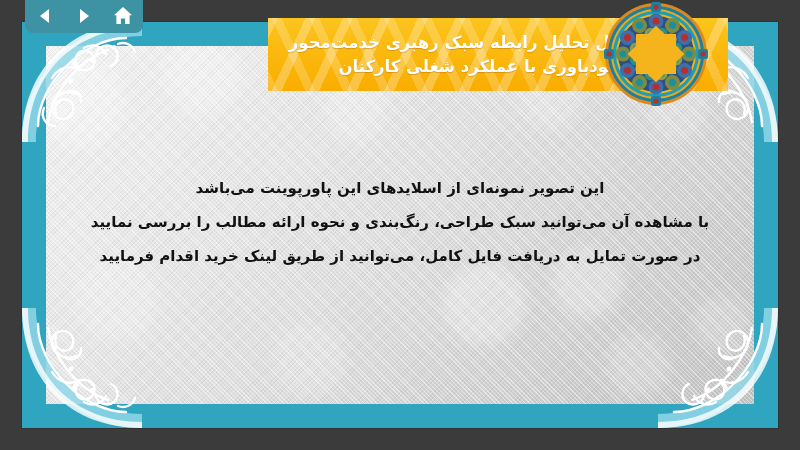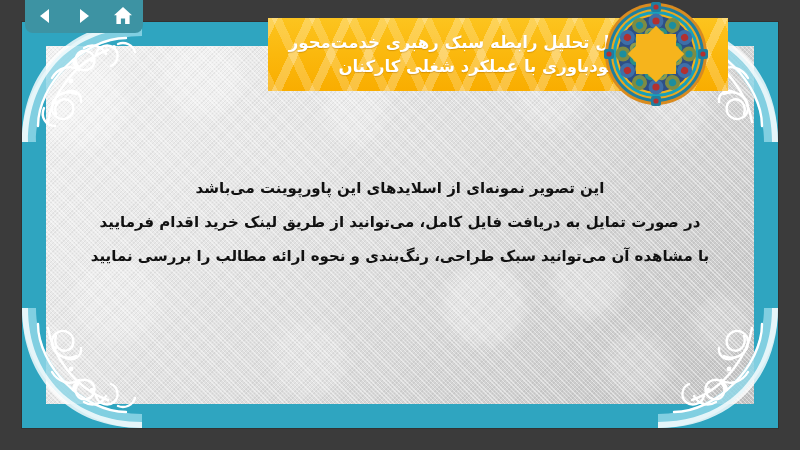--- a/index.html
+++ b/index.html
@@ -216,22 +216,22 @@
         </g>
         <g fill="#ffffff">
           <circle cx="49" cy="59" r="2.4"></circle>
             <circle cx="70" cy="38" r="2.2"></circle>
         </g>
       </svg>
     </div>
 
     <div class="body-text">
       <div class="body-line">این تصویر نمونه‌ای از اسلایدهای این پاورپوینت می‌باشد</div>
+      <div class="body-line">با مشاهده آن می‌توانید سبک طراحی، رنگ‌بندی و نحوه ارائه مطالب را بررسی نمایید</div>
       <div class="body-line">در صورت تمایل به دریافت فایل کامل، می‌توانید از طریق لینک خرید اقدام فرمایید</div>
-      <div class="body-line">با مشاهده آن می‌توانید سبک طراحی، رنگ‌بندی و نحوه ارائه مطالب را بررسی نمایید</div>
     </div>
 
   </div>
 
   <div class="banner">
     <div class="banner-line">کامل تحلیل رابطه سبک رهبری خدمت‌محور</div>
     <div class="banner-line">و خودباوری با عملکرد شغلی کارکنان</div>
   </div>
 
   <div class="medallion">

